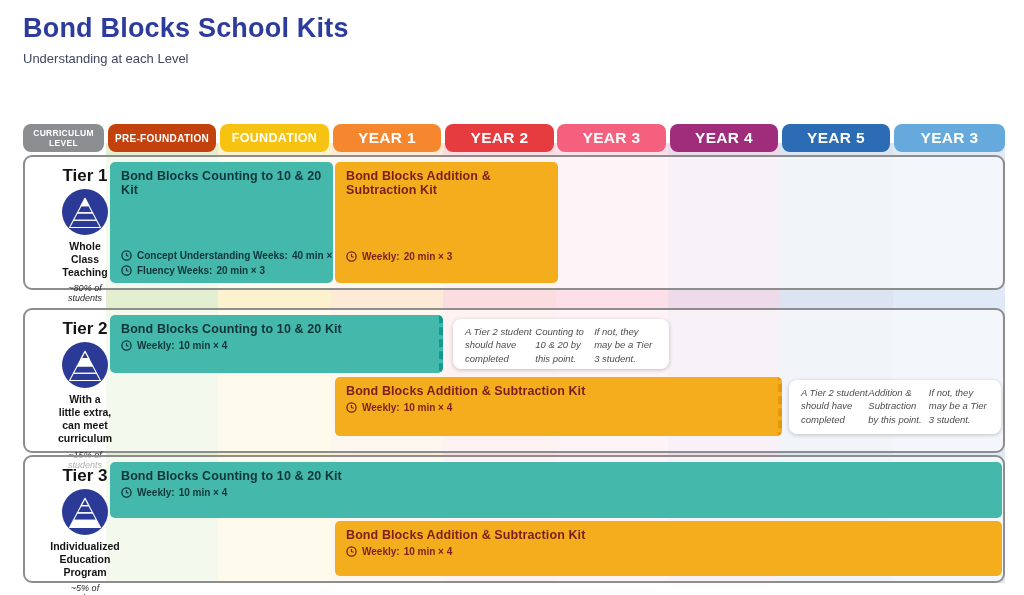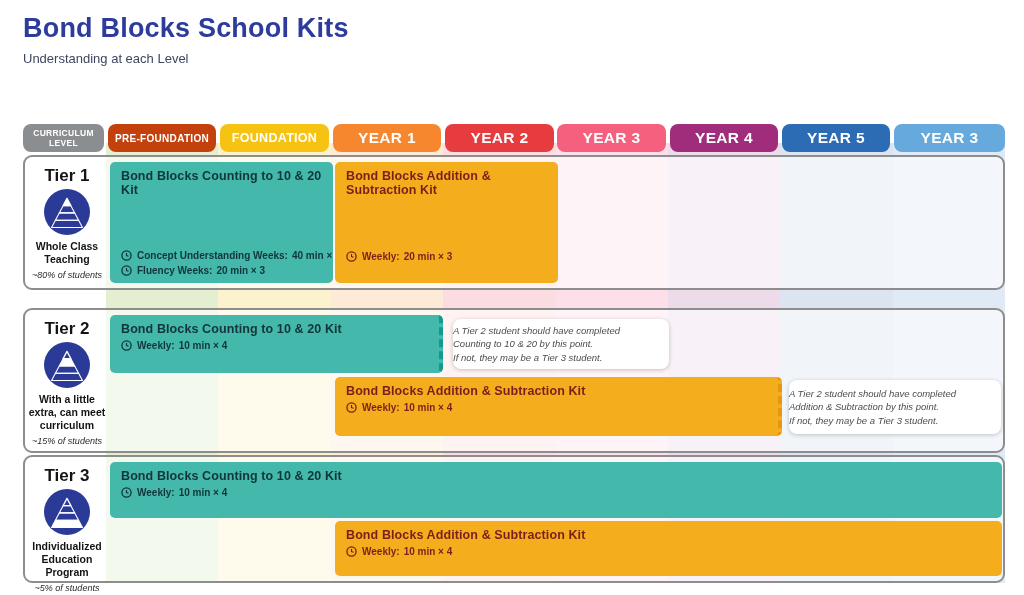--- a/index.html
+++ b/index.html
@@ -19,21 +19,21 @@
 
   
   .tab{position:absolute;top:4px;height:28px;border-radius:8px;color:#fff;display:flex;align-items:center;justify-content:center;font-weight:800;text-align:center;letter-spacing:.3px;box-sizing:border-box;margin-top:15px;}
   .tab--curr{font-size:8.5px;line-height:1.2;padding:0 6px;}
   .tab--pre{font-size:10px;}
   .tab--found{font-size:12.5px;}
   .tab--year{font-size:15.5px;}
 
   
   .tier-row{position:absolute;left:0;width:982px;background:rgba(255,255,255,0.62);border:2px solid #8d8d8d;border-radius:9px;box-sizing:border-box;}
-  .tier-label{position:absolute;left:0;top:0;width:84px;height:100%;display:flex;flex-direction:column;align-items:center;padding-top:9px;box-sizing:border-box;text-align:center;}
+  .tier-label{position:absolute;left:0;top:0;width:84px;height:100%;display:flex;flex-direction:column;align-items:center;padding-top:9px;box-sizing:border-box;text-align:center;padding-left:36px;}
   .tier-name{font-size:17px;font-weight:800;color:#141414;}
   .tier-icon{width:46px;height:46px;border-radius:50%;background:#2b3a96;margin:3px 0 5px;display:flex;align-items:center;justify-content:center;flex:0 0 auto;}
   .pyr polygon{fill:none;stroke:#fff;stroke-width:1.4;stroke-linejoin:round;}
   .pyr--1 .s1{fill:#fff;} .pyr--2 .s2{fill:#fff;} .pyr--3 .s4{fill:#fff;}
   .pyr .s2,.pyr .s3,.pyr .s4{stroke-width:1.2;}
   .tier-desc{font-size:10.5px;font-weight:800;color:#141414;line-height:1.25;padding:0 3px;}
   .tier-students{font-size:9px;font-style:italic;color:#2a2a2a;margin-top:4px;}
 
   
   .kit{position:absolute;border-radius:5px;box-sizing:border-box;padding:7px 11px;display:flex;flex-direction:column;}
@@ -42,21 +42,21 @@
   .kit--dash-teal{border-right:4px dashed #0f9c8c;}
   .kit--dash-yellow{border-right:4px dashed #e8960e;}
   .kit-title{font-size:12.5px;font-weight:800;letter-spacing:.1px;}
   .kit-spacer{flex:1;}
   .timing{display:flex;align-items:center;font-size:10px;font-weight:700;margin-top:4px;white-space:nowrap;}
   .clock-icon{display:inline-flex;margin-right:5px;flex:0 0 auto;}
   .timing .t-label{margin-right:4px;text-align:center;}
   .timing .t-value{font-weight:800;}
 
   
-  .note{position:absolute;background:#fff;border-radius:8px;box-shadow:0 1px 4px rgba(0,0,0,.22);padding:6px 0;display:flex;flex-direction:column;justify-content:center;font-style:italic;font-size:9.5px;color:#4d4d4d;line-height:1.42;box-sizing:border-box;}
+  .note{position:absolute;background:#fff;border-radius:8px;box-shadow:0 1px 4px rgba(0,0,0,.22);padding:6px 12px;display:flex;flex-direction:row;justify-content:center;font-style:italic;font-size:9.5px;color:#4d4d4d;line-height:1.42;box-sizing:border-box;}
 </style>
 </head>
 <body>
 
 <div class="page">
 
   <div class="masthead">
     <div class="title">Bond Blocks School Kits</div>
     <div class="subtitle">Understanding at each Level</div>
   </div>

